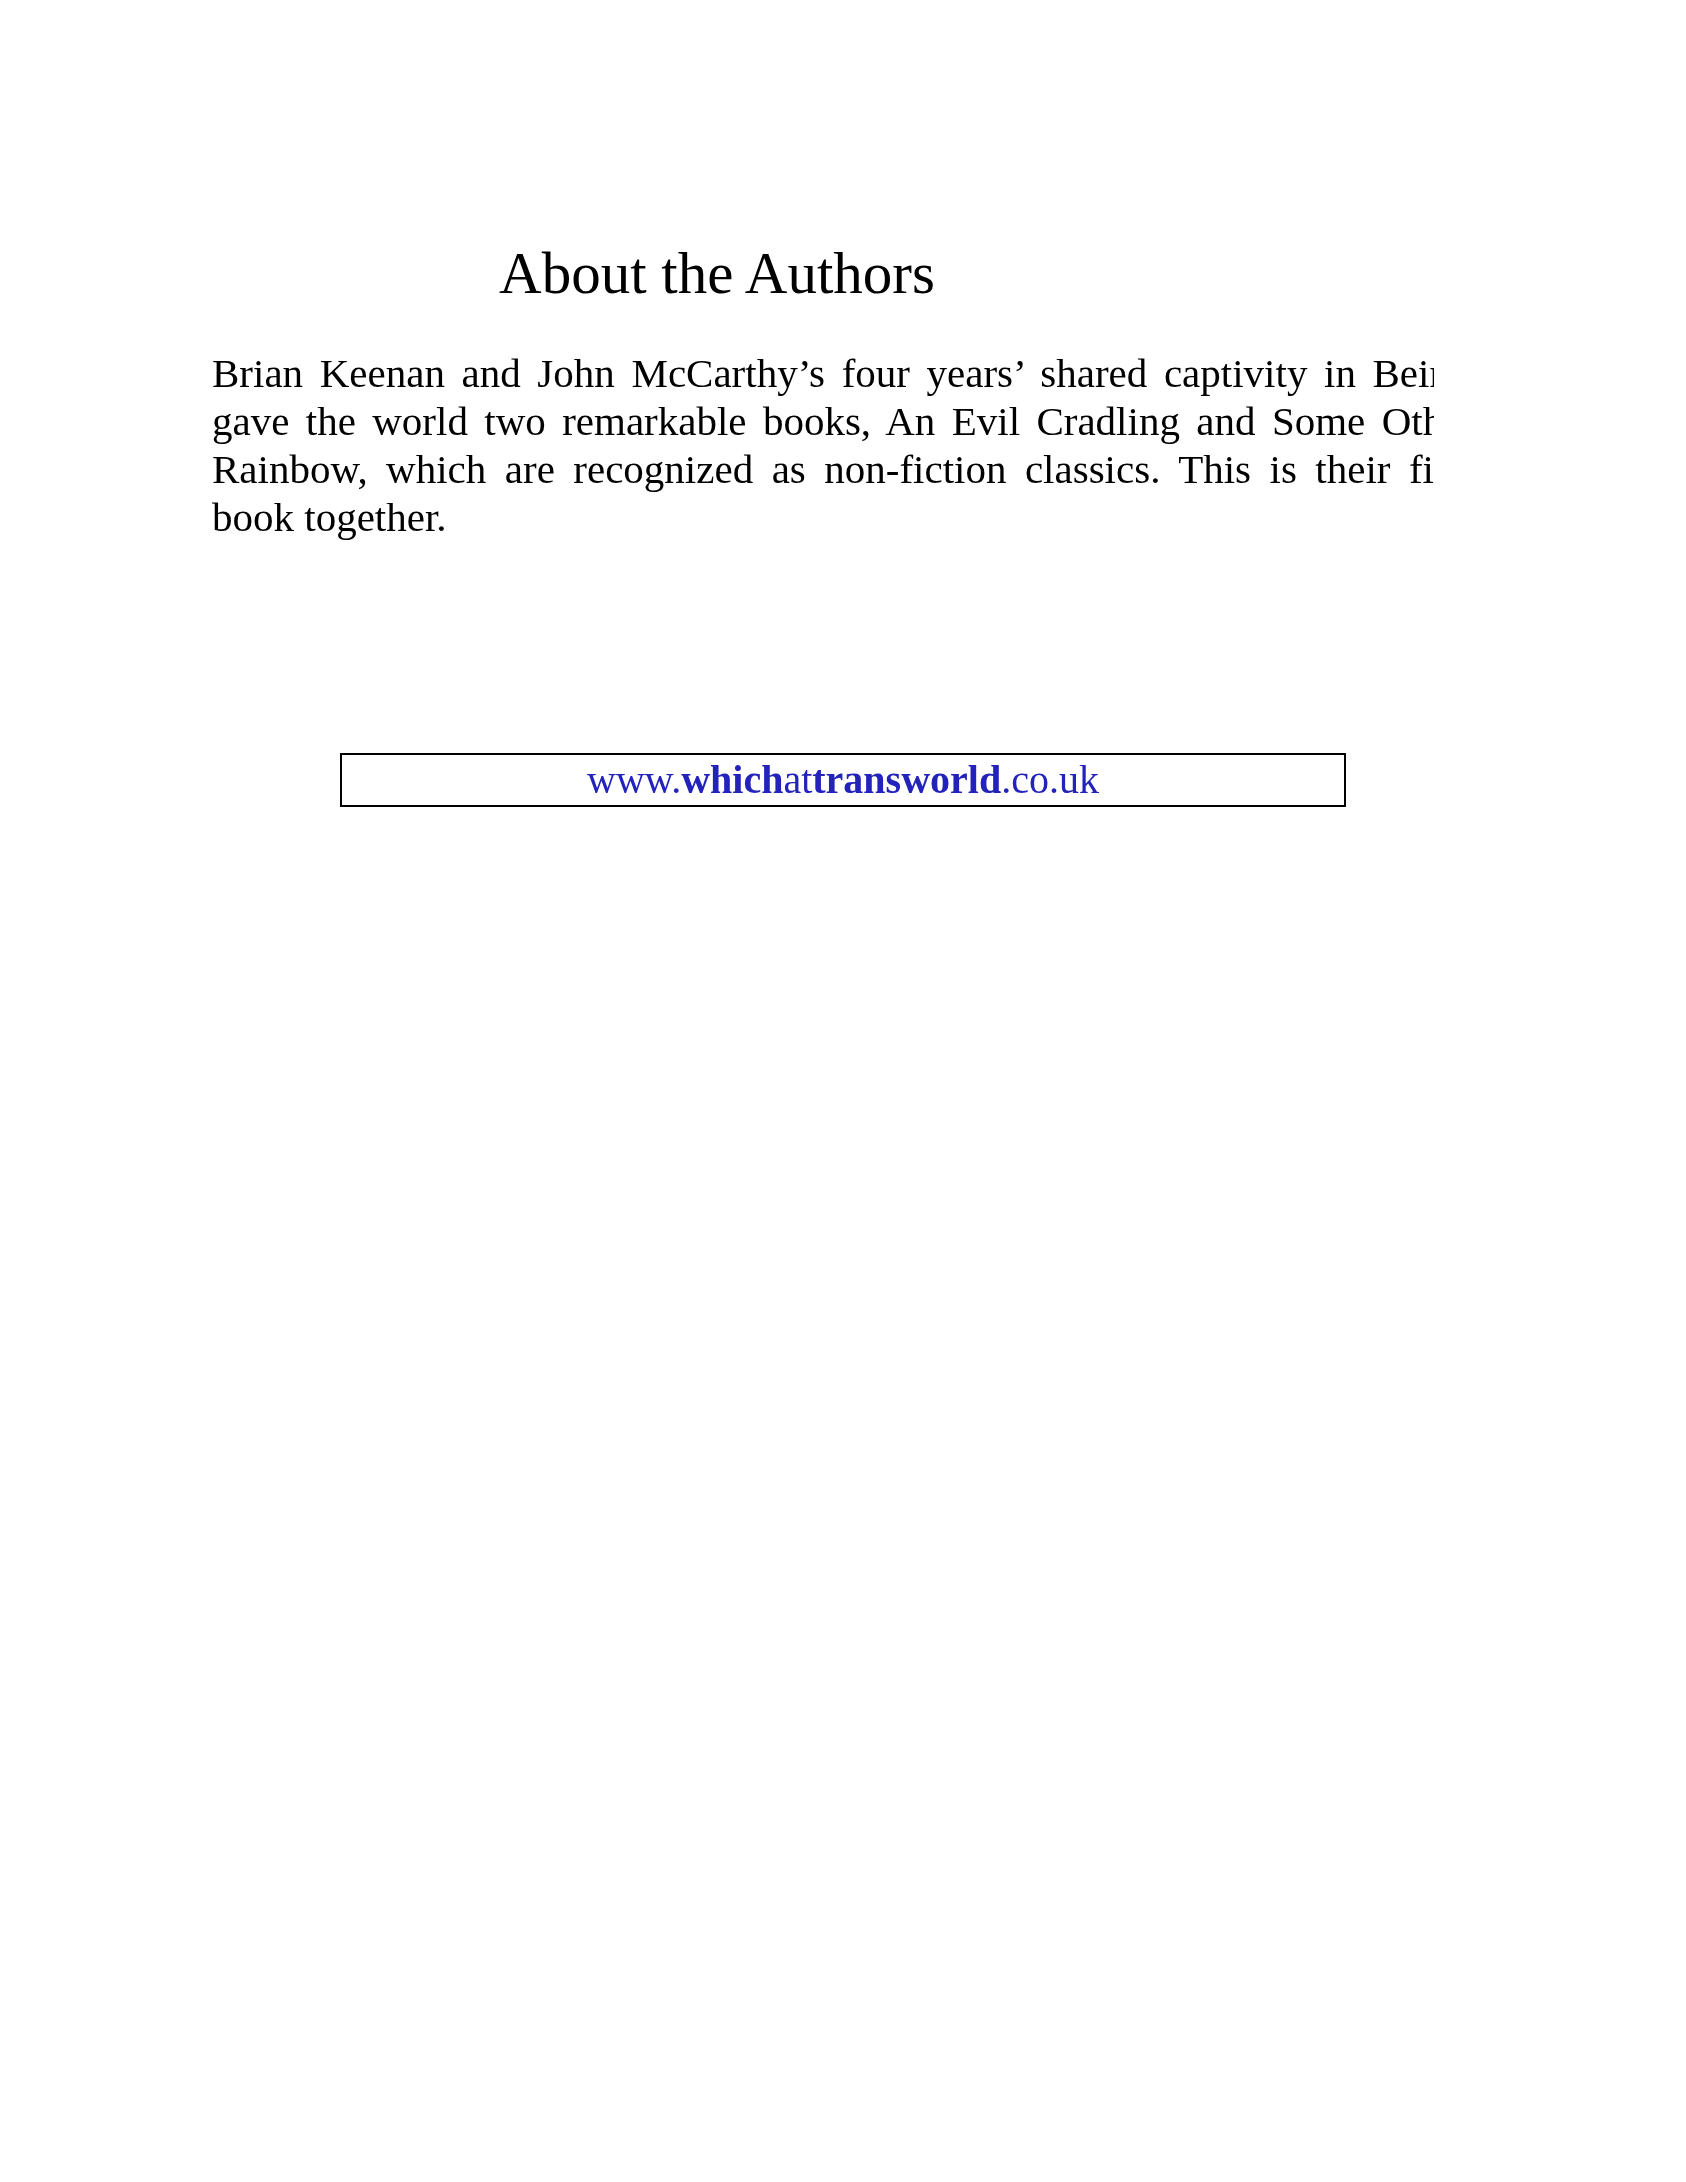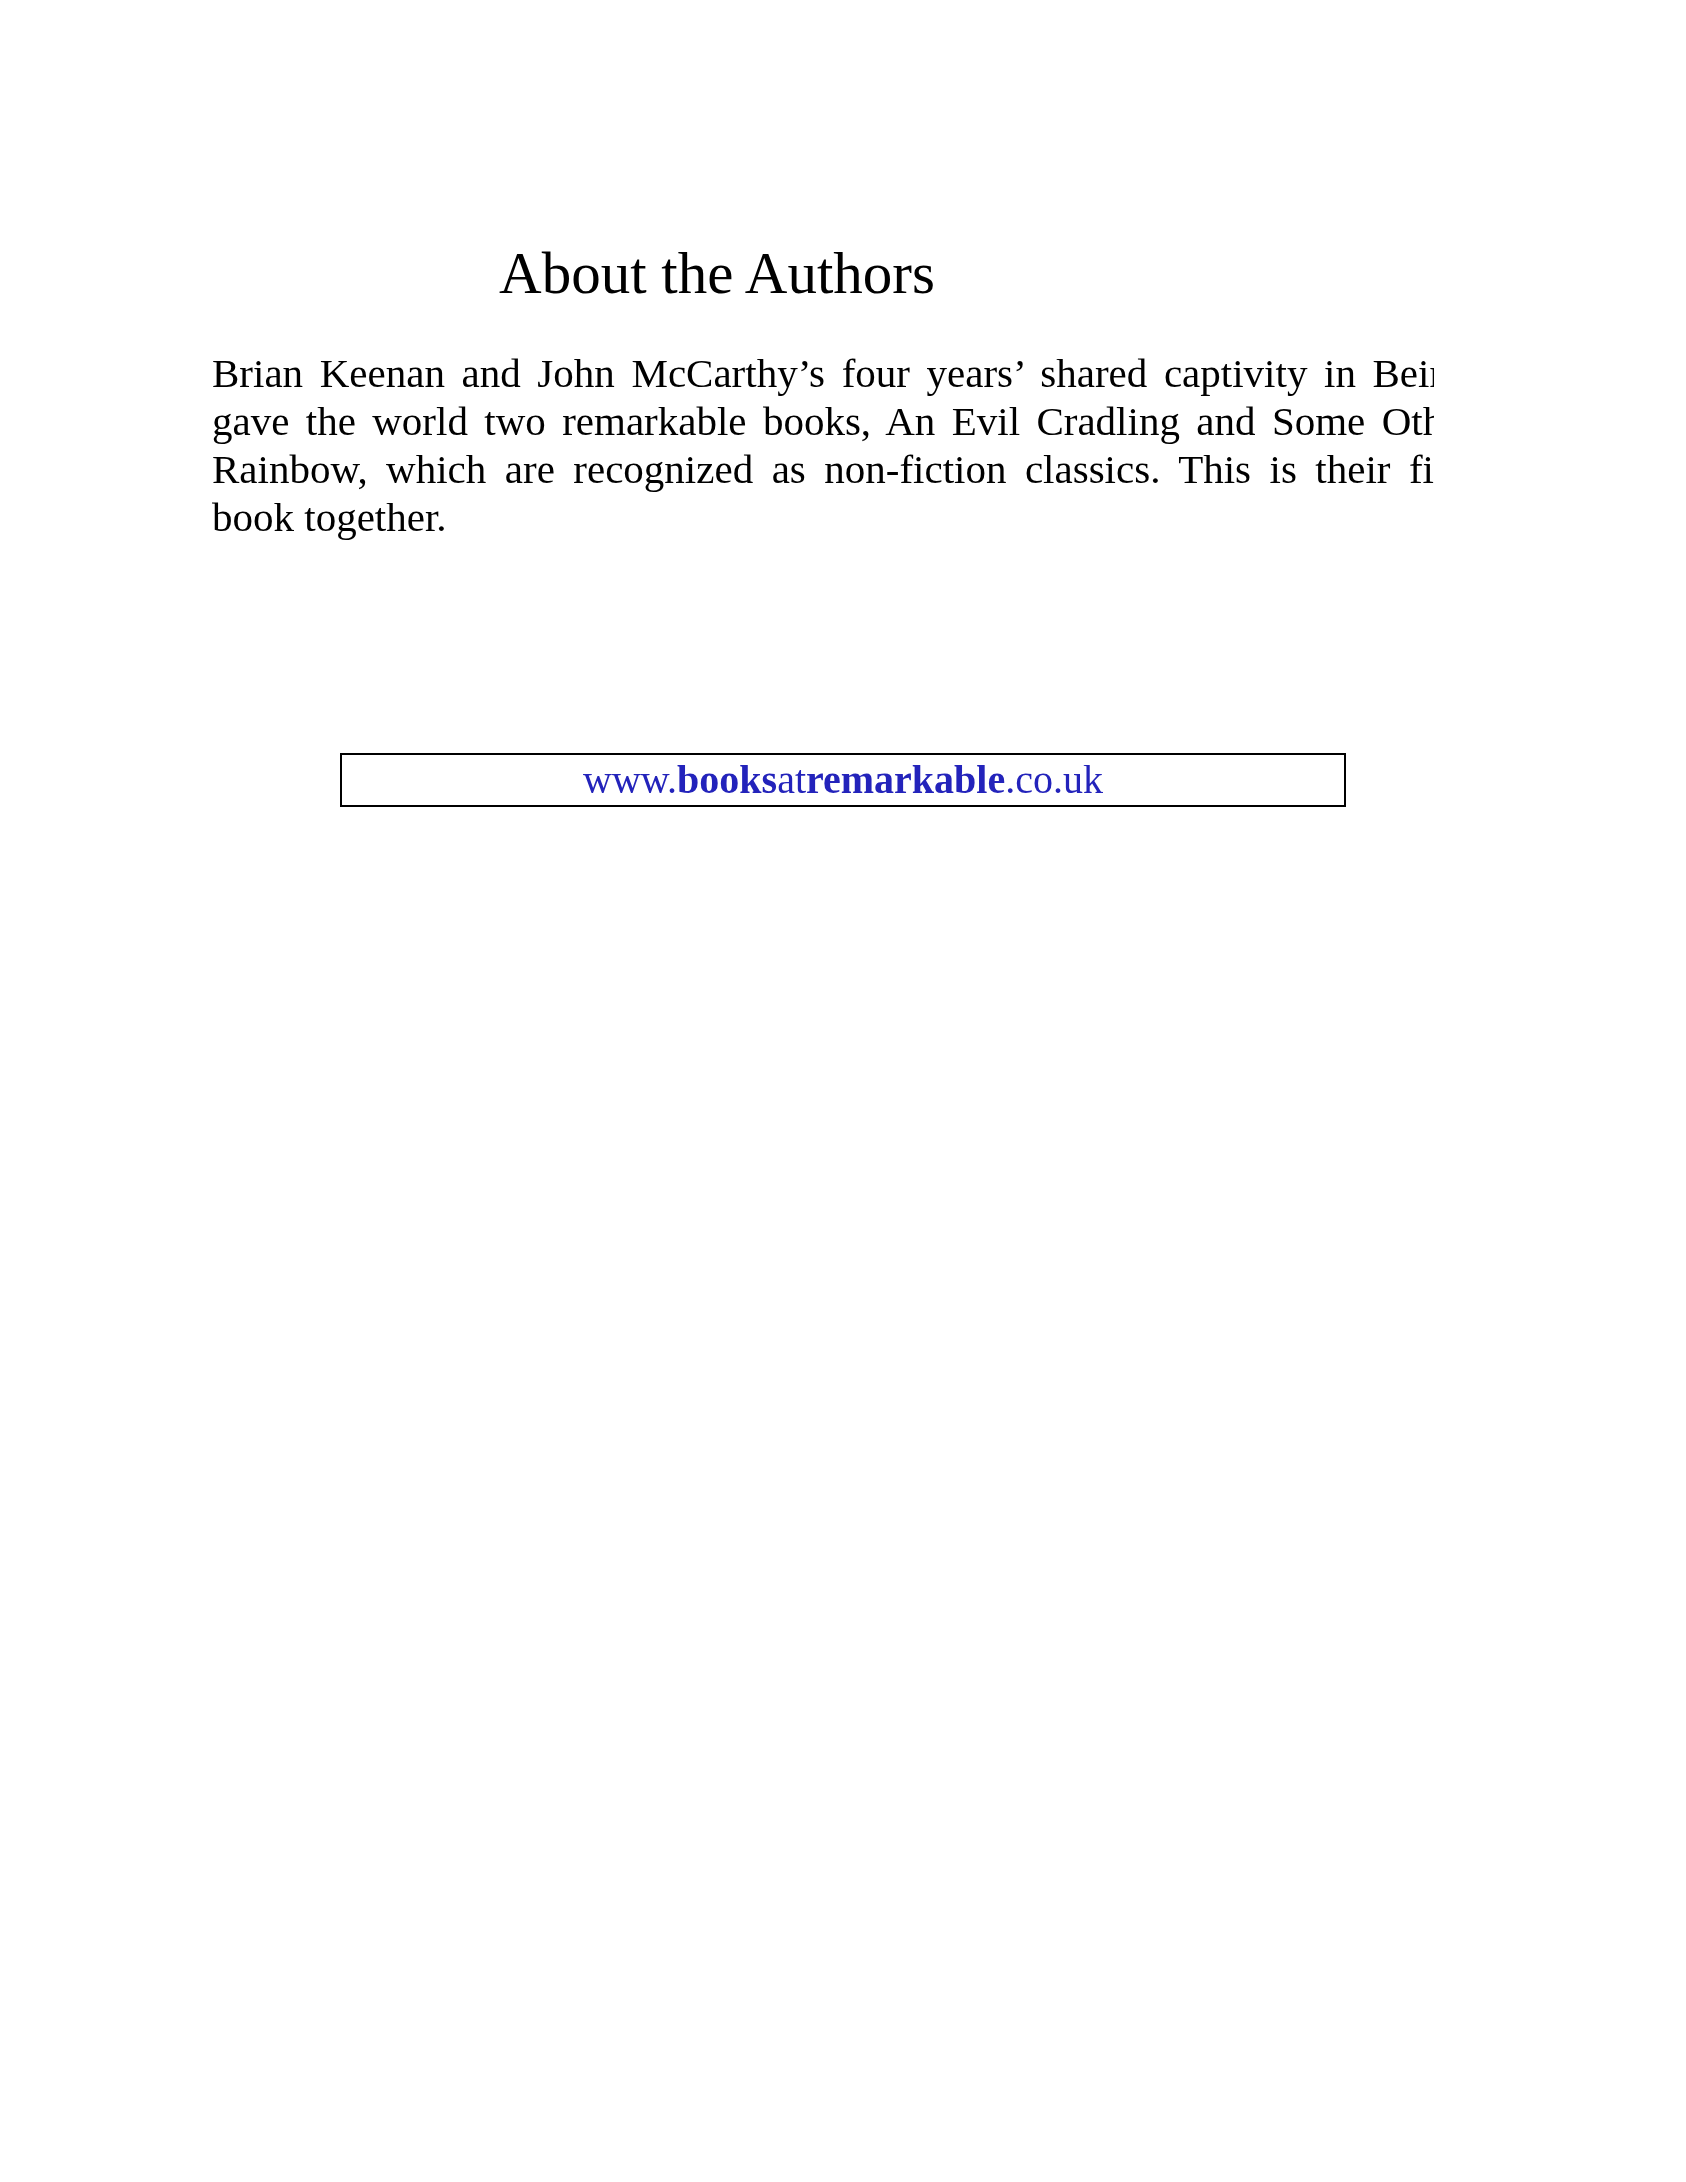--- a/index.html
+++ b/index.html
@@ -68,17 +68,17 @@
 </head>
 <body>
 
 <div class="page">
 
   <h1 class="page-title">About the Authors</h1>
 
   <p class="about-paragraph"><span>Brian Keenan and John McCarthy’s four years’ shared captivity in Beirut gave the world two remarkable books, </span><span class="seg-italic">An Evil Cradling</span><span> and </span><span class="seg-italic">Some Other Rainbow,</span><span> which are recognized as non-fiction classics. This is their first book together.</span></p>
 
   <div class="link-box">
-    <a class="website-link" style="color: rgb(35, 35, 187);"><span>www.</span><span class="seg-bold">books</span><span>at</span><span class="seg-bold">remarkable</span><span>.co.uk</span></a>
+    <a class="website-link" style="color: rgb(35, 35, 187);"><span>www.</span><span class="seg-bold">which</span><span>at</span><span class="seg-bold">transworld</span><span>.co.uk</span></a>
   </div>
 
 </div>
 
 
 </body></html>

